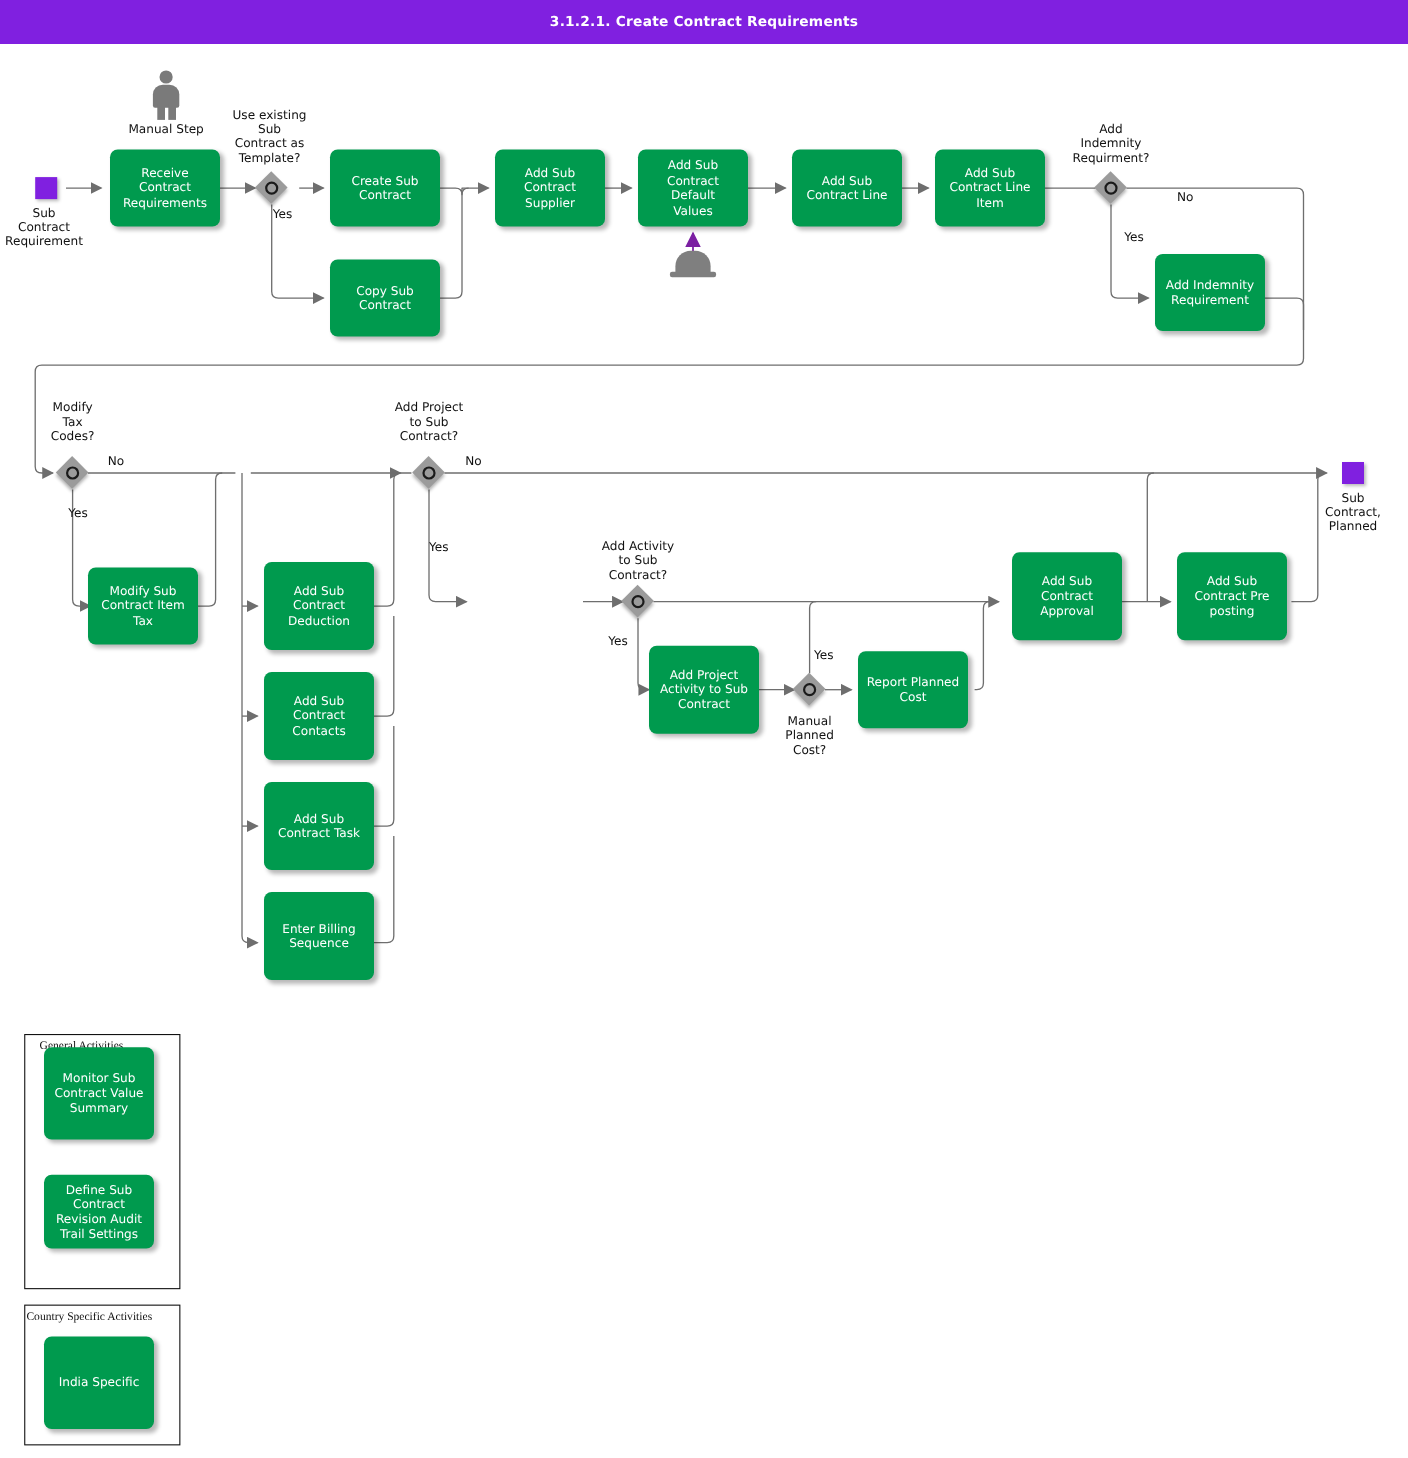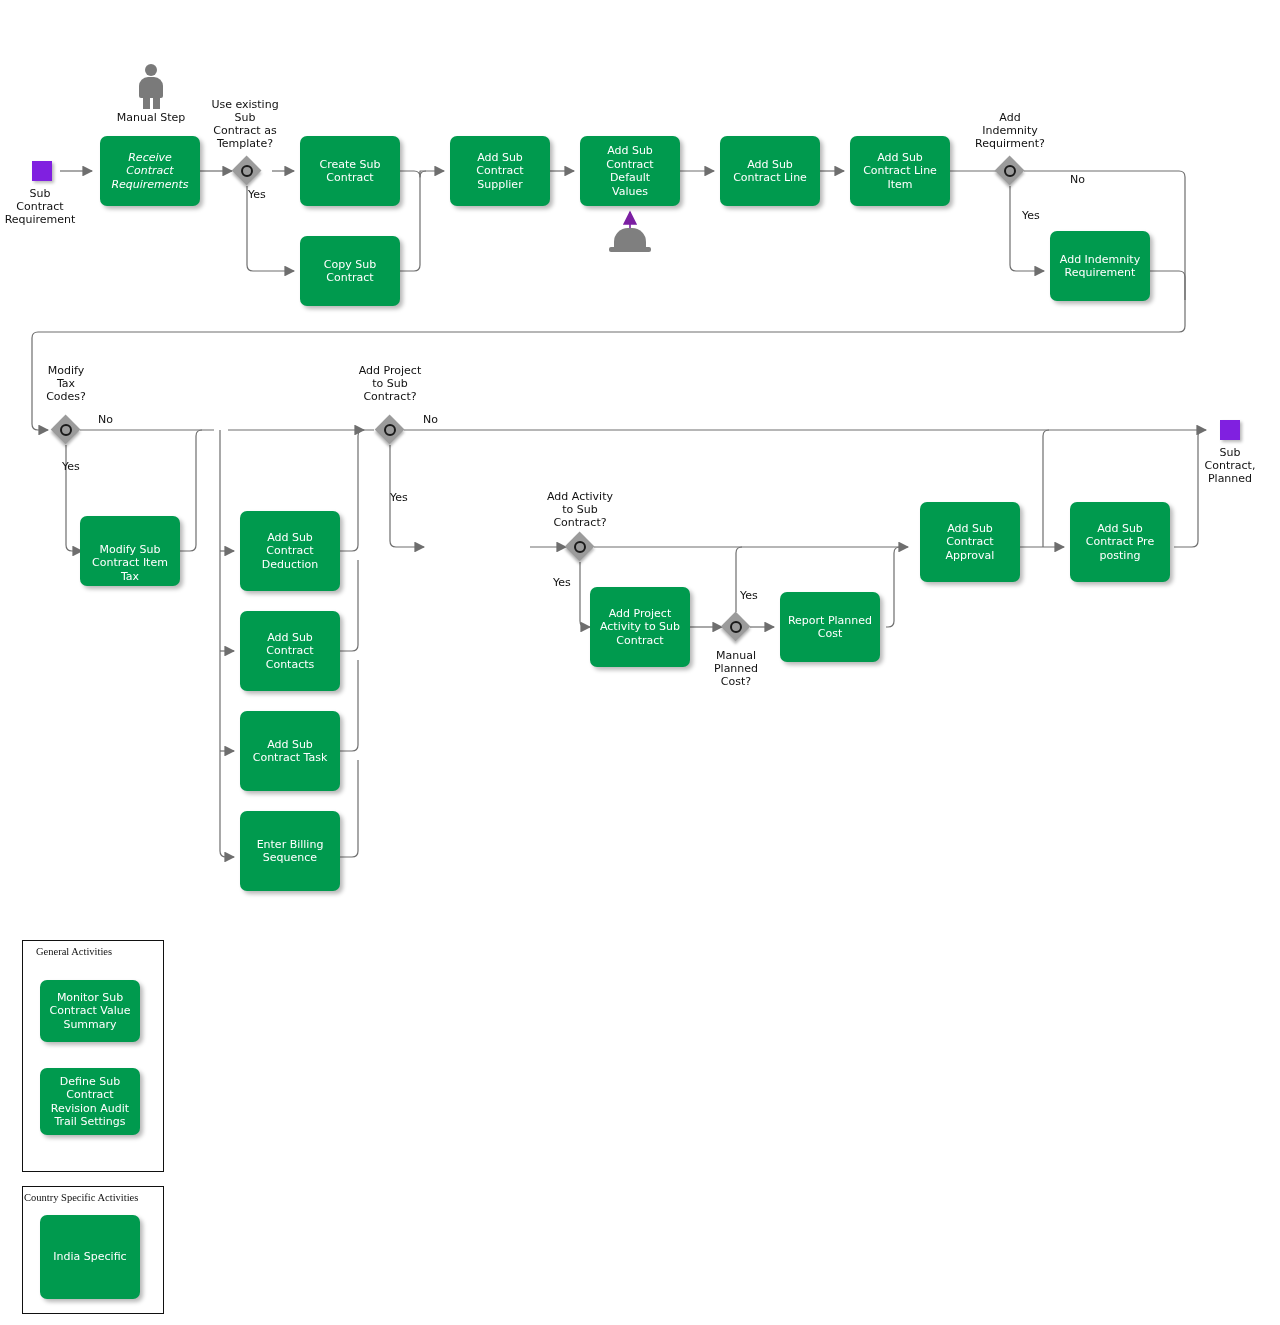--- a/index.html
+++ b/index.html
@@ -53,20 +53,23 @@
 
   
   .legendbox{position:absolute;border:1.6px solid #111;background:#fff;}
   .legendtitle{position:absolute;font-size:10.5px;color:#111;font-family:Liberation Serif, serif;}
 </style>
 </head>
 <body>
 
 <div id="canvas">
 
+  <div class="titlebar">
+    <div class="tt">3.1.2.1. Create Contract Requirements</div>
+  </div>
 
   <svg width="1280" height="1325" style="position:absolute;left:0;top:0;">
     <defs>
       <marker id="ah" markerWidth="9" markerHeight="9" refX="8" refY="4.5" orient="auto">
         <path d="M0,0 L9,4.5 L0,9 z" fill="#6E6E6E"></path>
       </marker>
       <marker id="ahp" markerWidth="9" markerHeight="9" refX="8" refY="4.5" orient="auto">
         <path d="M0,0 L9,4.5 L0,9 z" fill="#7B1FA2"></path>
       </marker>
     </defs>
@@ -160,21 +163,21 @@
       <div class="lleg"></div>
       <div class="rleg"></div>
   </div>
   <div class="lbl" style="left:101px;top:111px;width:100px;">Manual Step</div>
 
   <div class="dome" style="left:609px;top:228px;width:42px;height:25px;">
     <div class="cap"></div>
       <div class="base"></div>
   </div>
 
-  <div class="task" style="left:100px;top:136px;width:100px;height:70px;font-style:italic;">
+  <div class="task" style="left:100px;top:136px;width:100px;height:70px;">
     <span>Receive
 Contract
 Requirements</span>
     </div>
 
   <div class="task" style="left:300px;top:136px;width:100px;height:70px;">
     <span>Create Sub
 Contract</span>
     </div>
 
@@ -262,21 +265,21 @@
 
   <div class="gw" style="left:721px;top:612px;">
     <div class="dia"></div>
       <div class="ring"></div>
     </div>
   <div class="lbl" style="left:688px;top:649px;width:96px;">Manual
 Planned
 Cost?</div>
   <div class="lbl" style="left:740px;top:589px;width:30px;text-align:left;">Yes</div>
 
-  <div class="task" style="left:80px;top:516px;width:100px;height:70px;align-items:flex-end;">
+  <div class="task" style="left:80px;top:516px;width:100px;height:70px;">
     <span>Modify Sub
 Contract Item
 Tax</span>
     </div>
 
   <div class="task" style="left:240px;top:511px;width:100px;height:80px;">
     <span>Add Sub
 Contract
 Deduction</span>
     </div>
@@ -316,21 +319,21 @@
     </div>
 
   <div class="task" style="left:1070px;top:502px;width:100px;height:80px;">
     <span>Add Sub
 Contract Pre
 posting</span>
     </div>
 
   <div class="legendbox" style="left:22px;top:940px;width:140px;height:230px;"></div>
   <div class="legendtitle" style="left:36px;top:946px;">General Activities</div>
-  <div class="task" style="left:40px;top:980px;width:100px;height:62px;">
+  <div class="task" style="left:40px;top:952px;width:100px;height:84px;">
     <span>Monitor Sub
 Contract Value
 Summary</span>
     </div>
   <div class="task" style="left:40px;top:1068px;width:100px;height:67px;">
     <span>Define Sub
 Contract
 Revision Audit
 Trail Settings</span>
     </div>

